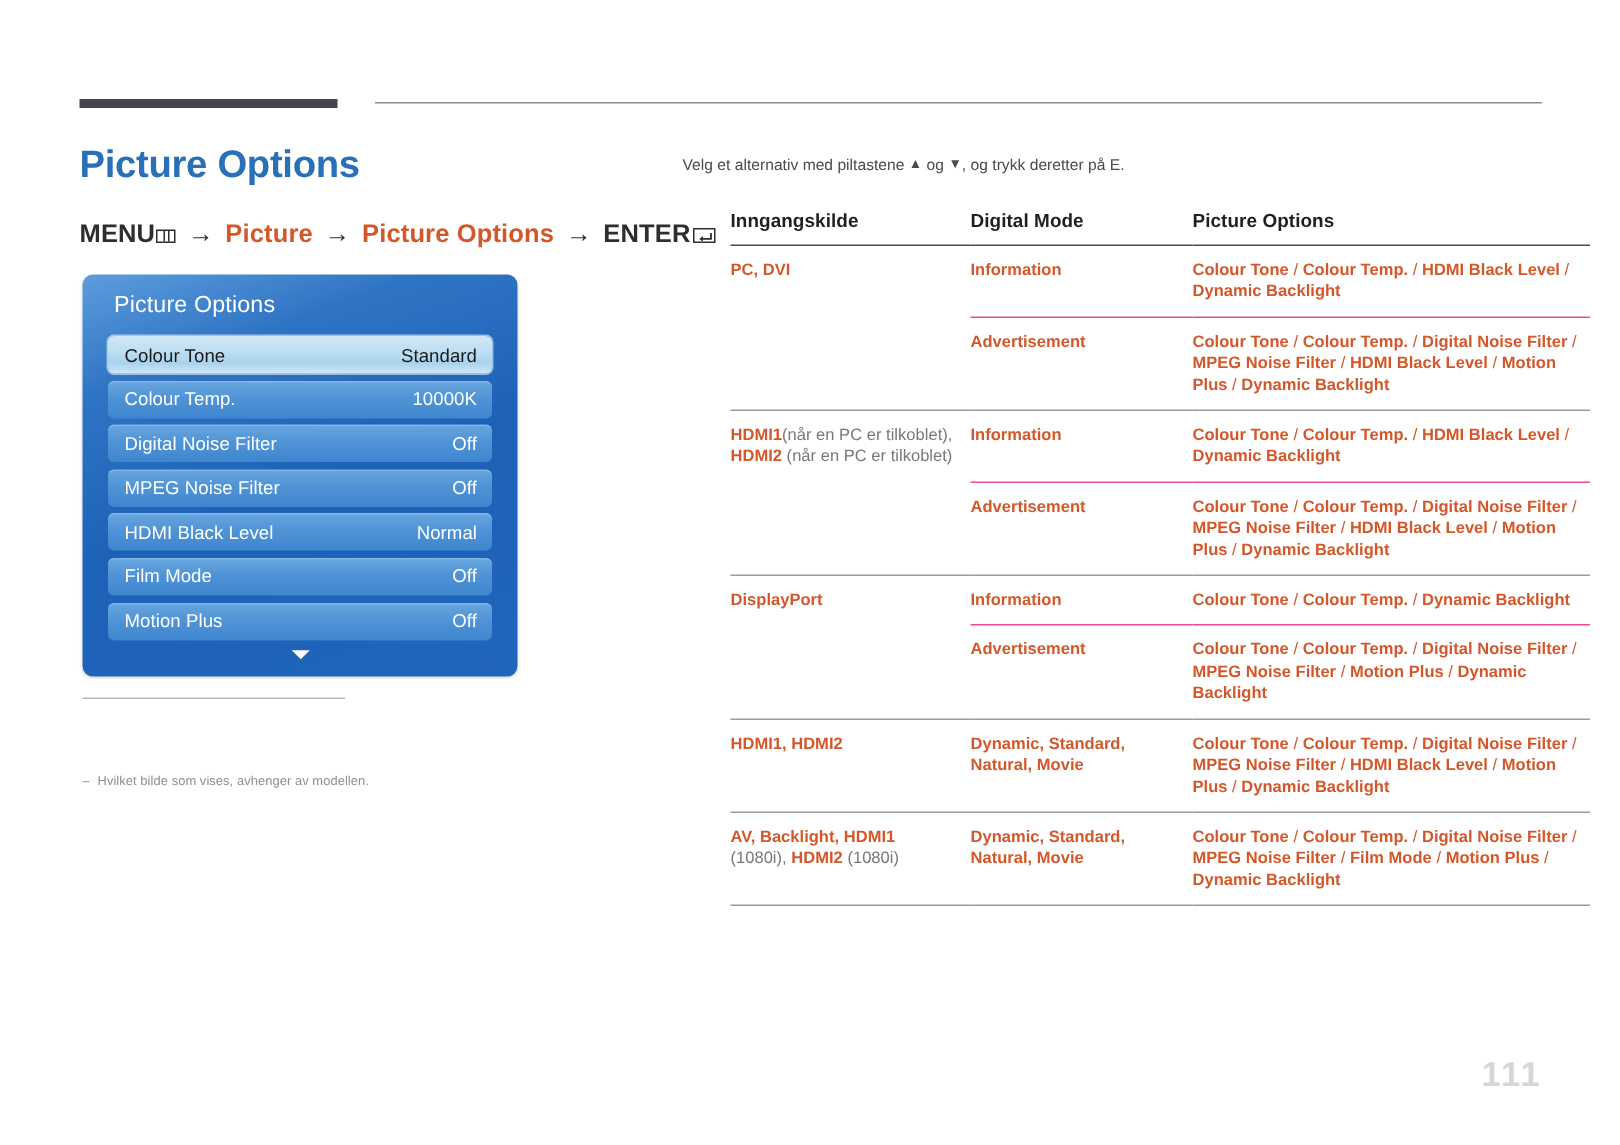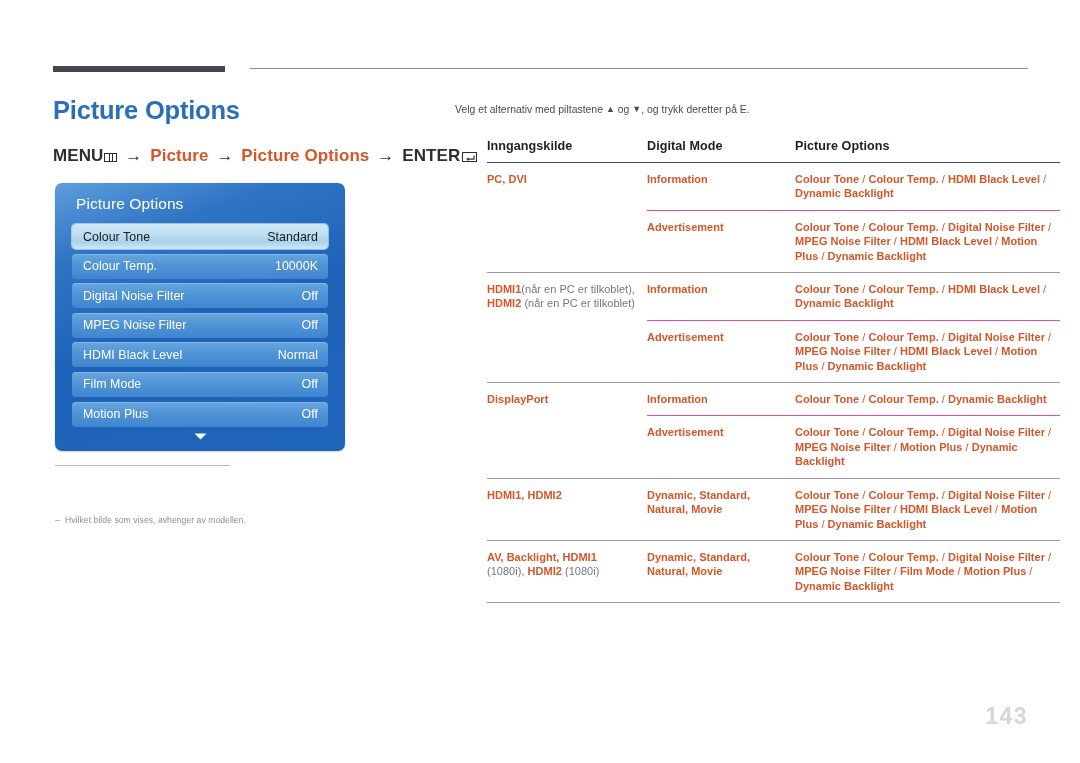--- a/index.html
+++ b/index.html
@@ -414,13 +414,13 @@
 
       <tr class="last-rule">
         <td></td>
           <td></td>
           <td></td>
       </tr>
     </tbody>
   </table>
 </div>
 
-<div class="page-num">143</div>
+<div class="page-num">111</div>
 
 </body></html>

